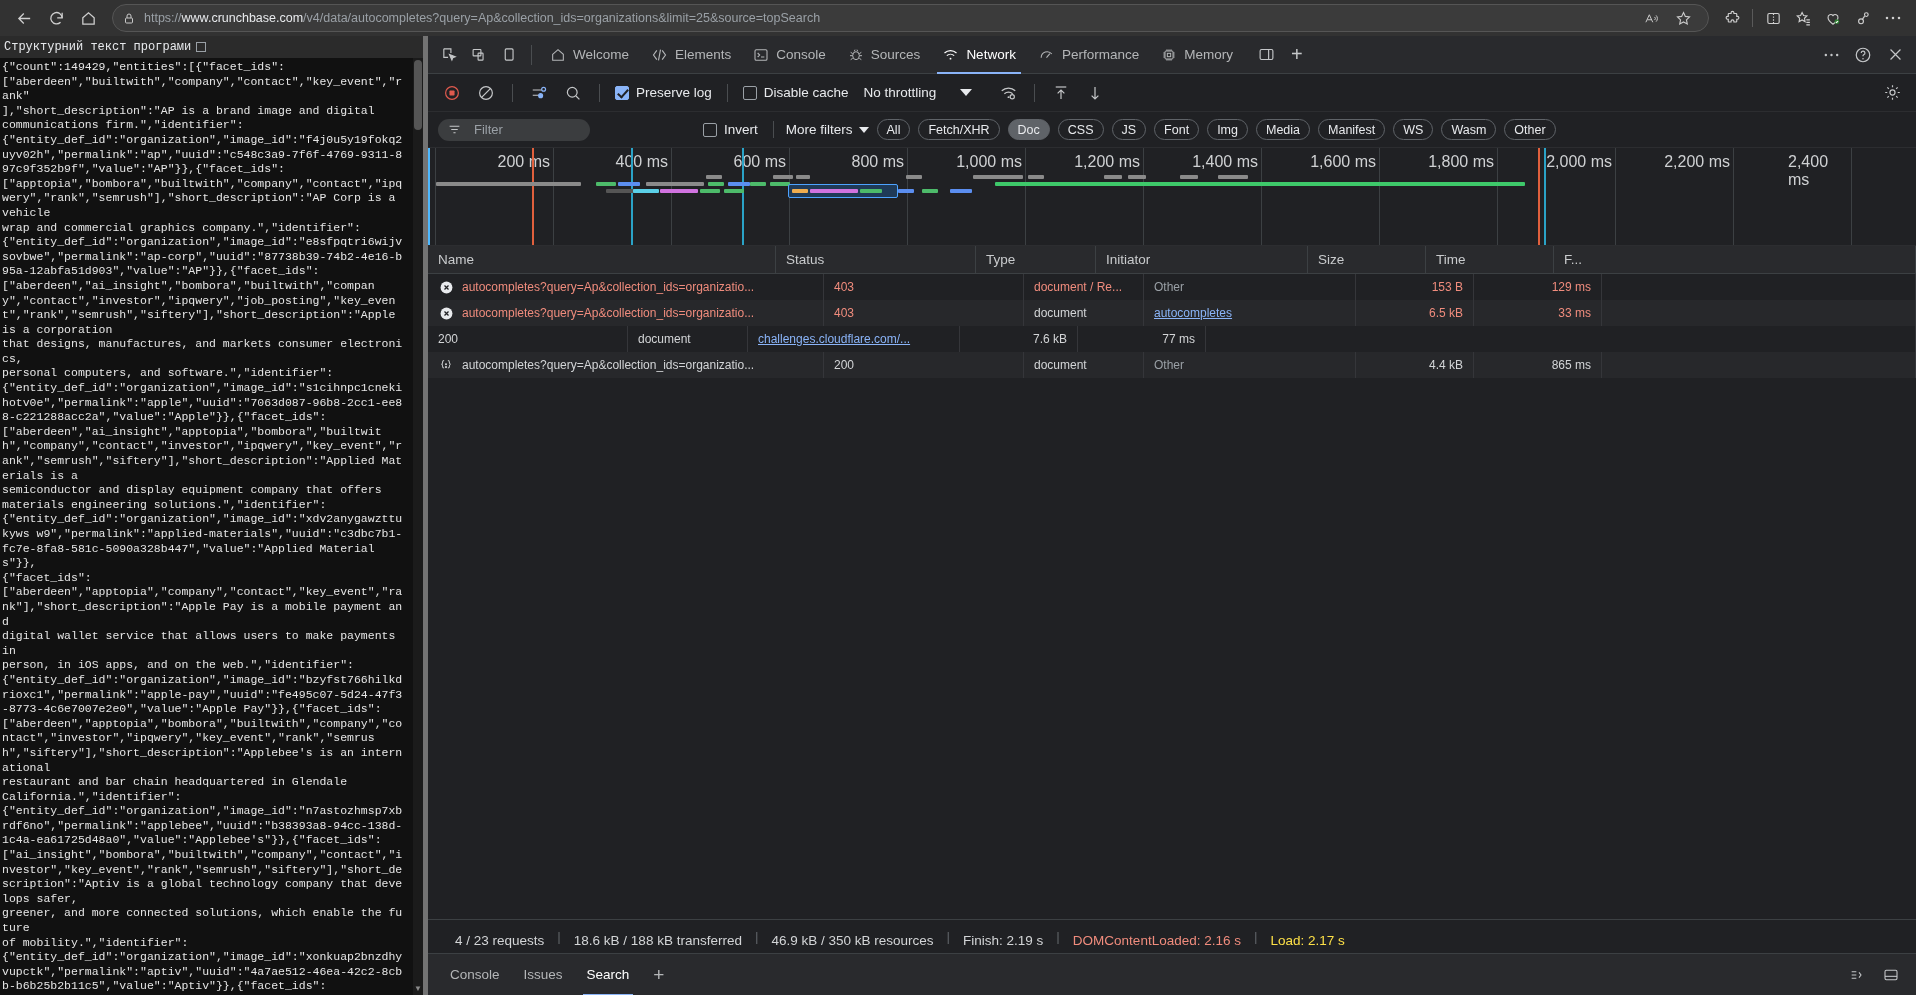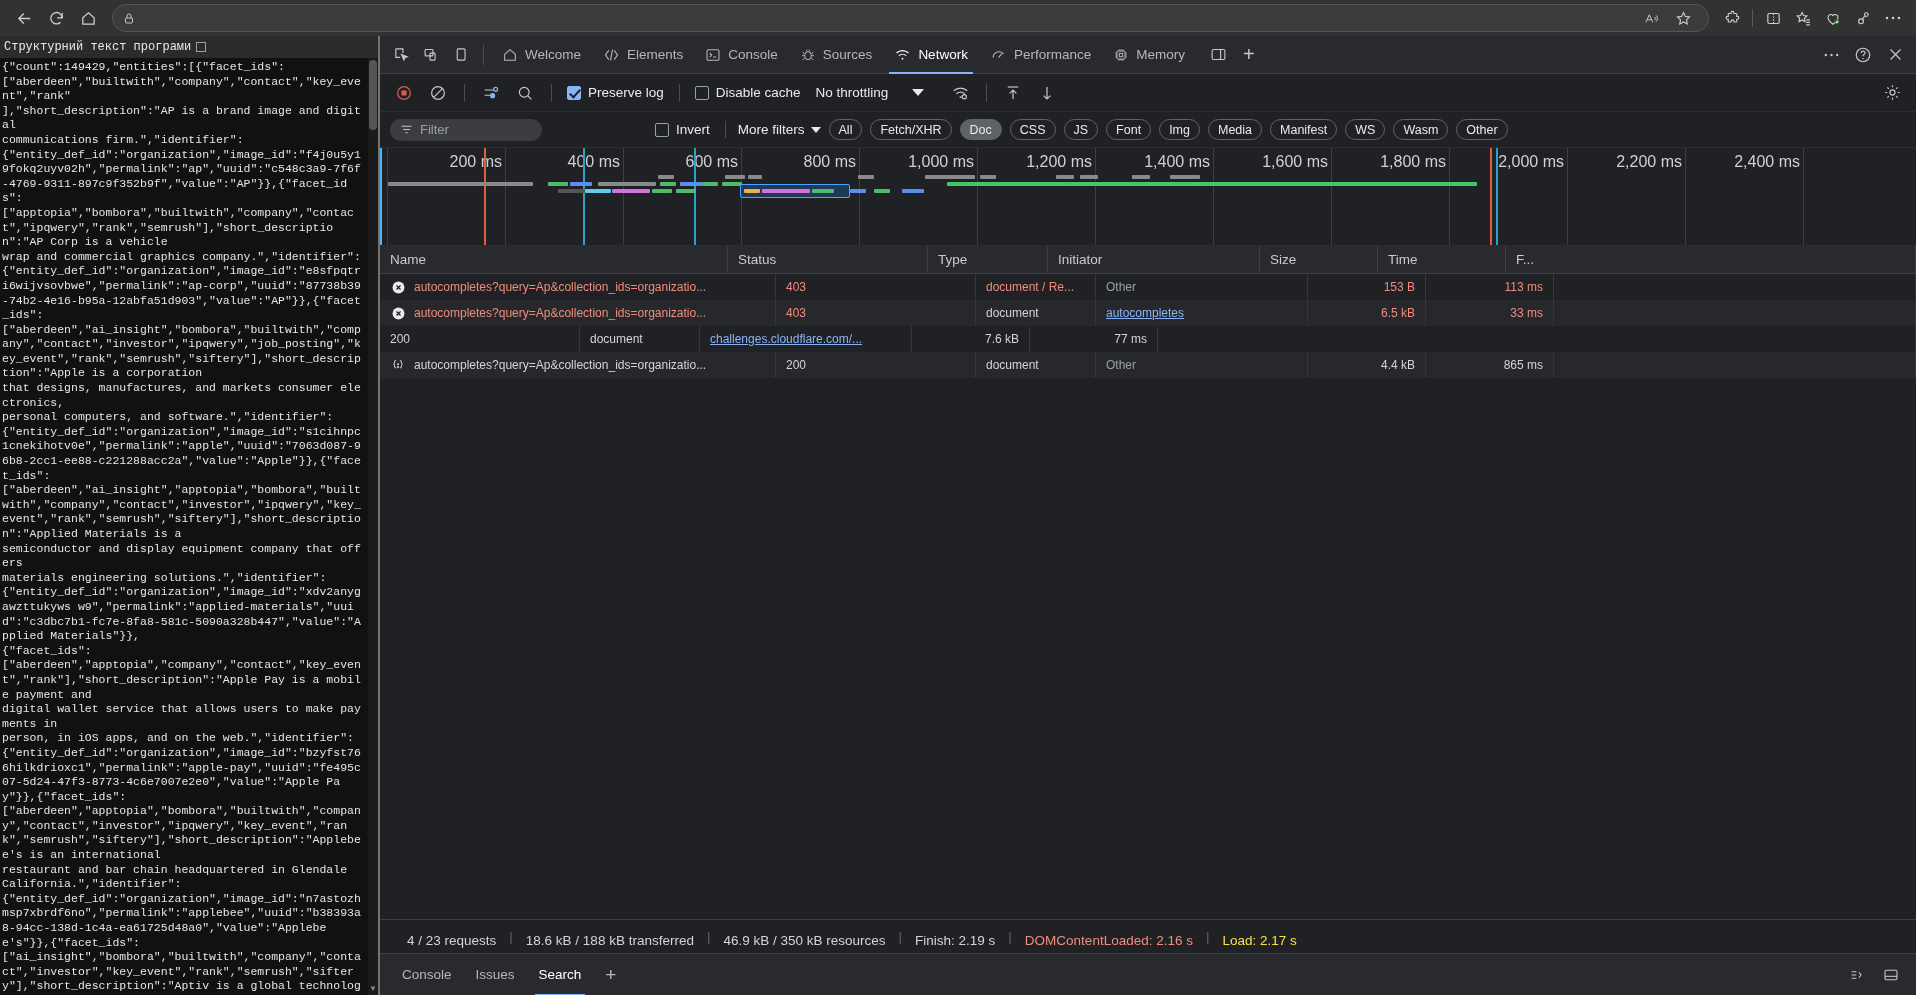--- a/index.html
+++ b/index.html
@@ -16,21 +16,21 @@
   #url-text { font-size:12.5px; color:#9aa0a6; white-space:nowrap; overflow:hidden; }
   #url-text b { color:#e8eaed; font-weight:400; }
   .omni-right { display:flex; align-items:center; gap:2px; margin-left:auto; padding-left:6px; }
   .chrome-icon { width:30px; height:28px; display:flex; align-items:center; justify-content:center; color:#d0d0d0; }
   .chrome-div { width:1px; height:18px; background:#5a5a5a; margin:0 5px; }
 
   
   #main { display:flex; height:959px; }
 
   
-  #page-pane { width:380px; background:#111; position:relative; border-right:2px solid #737373; }
+  #page-pane { width:428px; background:#111; position:relative; border-right:5px solid #737373; }
   #page-header { height:22px; background:#2b2b2b; color:#e8eaed; font-family:"Liberation Mono", monospace;
                  font-size:12px; display:flex; align-items:center; padding:0 4px; gap:5px; }
   #page-header .chk { width:10px; height:10px; border:1px solid #9aa0a6; display:inline-block; }
   #raw-json { position:absolute; top:22px; left:0; right:10px; bottom:0; overflow:hidden;
               font-family:"Liberation Mono", monospace; font-size:11.5px; line-height:14.6px;
               color:#e6e6e6; white-space:pre-wrap; word-break:break-all; padding:2px 4px 0 2px; }
   #page-scrollbar { position:absolute; top:22px; right:0; bottom:0; width:10px; background:#1b1b1b; }
   #page-scrollbar .thumb { position:absolute; top:2px; left:1px; width:8px; height:70px; background:#555; border-radius:4px; }
   #page-scrollbar .arrow { position:absolute; left:0; width:10px; height:12px; color:#8a8a8a; font-size:8px;
                            text-align:center; line-height:12px; }
@@ -57,21 +57,21 @@
   .cbox { width:14px; height:14px; border:1px solid #9aa0a6; border-radius:2px; display:inline-block; }
   .cbox.on { background:#8ab4f8; border-color:#8ab4f8; position:relative; }
   .cbox.on:after { content:""; position:absolute; left:4px; top:0px; width:4px; height:9px;
                    border:solid #202124; border-width:0 2px 2px 0; transform:rotate(42deg); }
   #throttle { color:#e8eaed; font-size:13.5px; padding:0 6px; }
   .caret { width:0; height:0; border-left:6px solid transparent; border-right:6px solid transparent; border-top:7px solid #e8eaed; }
 
   
   #filter-row { height:36px; display:flex; align-items:center; padding:0 10px; gap:8px; border-bottom:1px solid #2c2d30; }
   #filter-box { width:152px; height:22px; background:#3b3d3f; border-radius:11px; display:flex; align-items:center;
-                gap:7px; padding:0 10px; }
+                gap:13px; padding:0 10px; }
   #filter-box .ph { color:#9aa0a6; font-size:13px; }
   .frow-sep { width:1px; height:17px; background:#4a4d50; margin:0 4px; }
   #more-filters { color:#e8eaed; font-size:13.5px; display:flex; align-items:center; gap:6px; }
   .caret-s { width:0;height:0;border-left:5px solid transparent;border-right:5px solid transparent;border-top:6px solid #e8eaed; }
   .chip { height:21px; padding:0 9px; border:1px solid #5f6368; border-radius:11px; color:#e8eaed; font-size:12.5px;
           display:flex; align-items:center; }
   .chip.on { background:#5f6368; }
 
   
   #overview { height:98px; position:relative; border-bottom:1px solid #2c2d30; overflow:hidden; }
@@ -134,20 +134,21 @@
       </svg>
   </div>
 
   <div id="omnibox">
     <span class="lock">
       <svg width="12" height="13" viewBox="0 0 24 24" fill="none" stroke="#c9c9c9" stroke-width="2">
           <rect x="5" y="11" width="14" height="10" rx="2"></rect>
           <path d="M8 11V7a4 4 0 0 1 8 0v4"></path>
         </svg>
     </span>
+    <span id="url-text"><span>https://</span><b>www.crunchbase.com</b><span>/v4/data/autocompletes?query=Ap&amp;collection_ids=organizations&amp;limit=25&amp;source=topSearch</span></span>
     <span class="omni-right">
       <span class="chrome-icon">
         <svg width="17" height="15" viewBox="0 0 24 24" fill="none" stroke="#c9c9c9" stroke-width="1.6">
             <path d="M3 18L8.5 6l5.5 12M5.2 14h6.6"></path>
             <path d="M17 9.5a3.5 3.5 0 0 1 0 5M19.3 7a7 7 0 0 1 0 10"></path>
           </svg>
       </span>
       <span class="chrome-icon">
         <svg width="17" height="17" viewBox="0 0 24 24" fill="none" stroke="#c9c9c9" stroke-width="1.6">
             <path d="M12 3.6l2.6 5.4 5.9.8-4.3 4.1 1.1 5.8-5.3-2.9-5.3 2.9 1.1-5.8L3.5 9.8l5.9-.8z"></path>
@@ -542,21 +543,21 @@
                   <circle cx="12" cy="12" r="9.5" fill="#e8eaed"></circle>
                   <path d="M8.8 8.8l6.4 6.4M15.2 8.8l-6.4 6.4" stroke="#202124" stroke-width="2"></path>
                 </svg>
             </span>
             <span class="err">autocompletes?query=Ap&amp;collection_ids=organizatio...</span>
           </div>
           <div class="cell err" style="width:200px">403</div>
           <div class="cell err" style="width:120px">document / Re...</div>
           <div class="cell muted" style="width:212px">Other</div>
           <div class="cell num err" style="width:118px">153 B</div>
-          <div class="cell num err" style="width:128px">113 ms</div>
+          <div class="cell num err" style="width:128px">129 ms</div>
           <div class="cell" style="flex:1"></div>
         </div>
 
         <div class="req-row">
           <div class="cell name" style="width:396px">
             <span class="ricon">
               <svg width="15" height="15" viewBox="0 0 24 24">
                   <circle cx="12" cy="12" r="9.5" fill="#e8eaed"></circle>
                   <path d="M8.8 8.8l6.4 6.4M15.2 8.8l-6.4 6.4" stroke="#202124" stroke-width="2"></path>
                 </svg>

